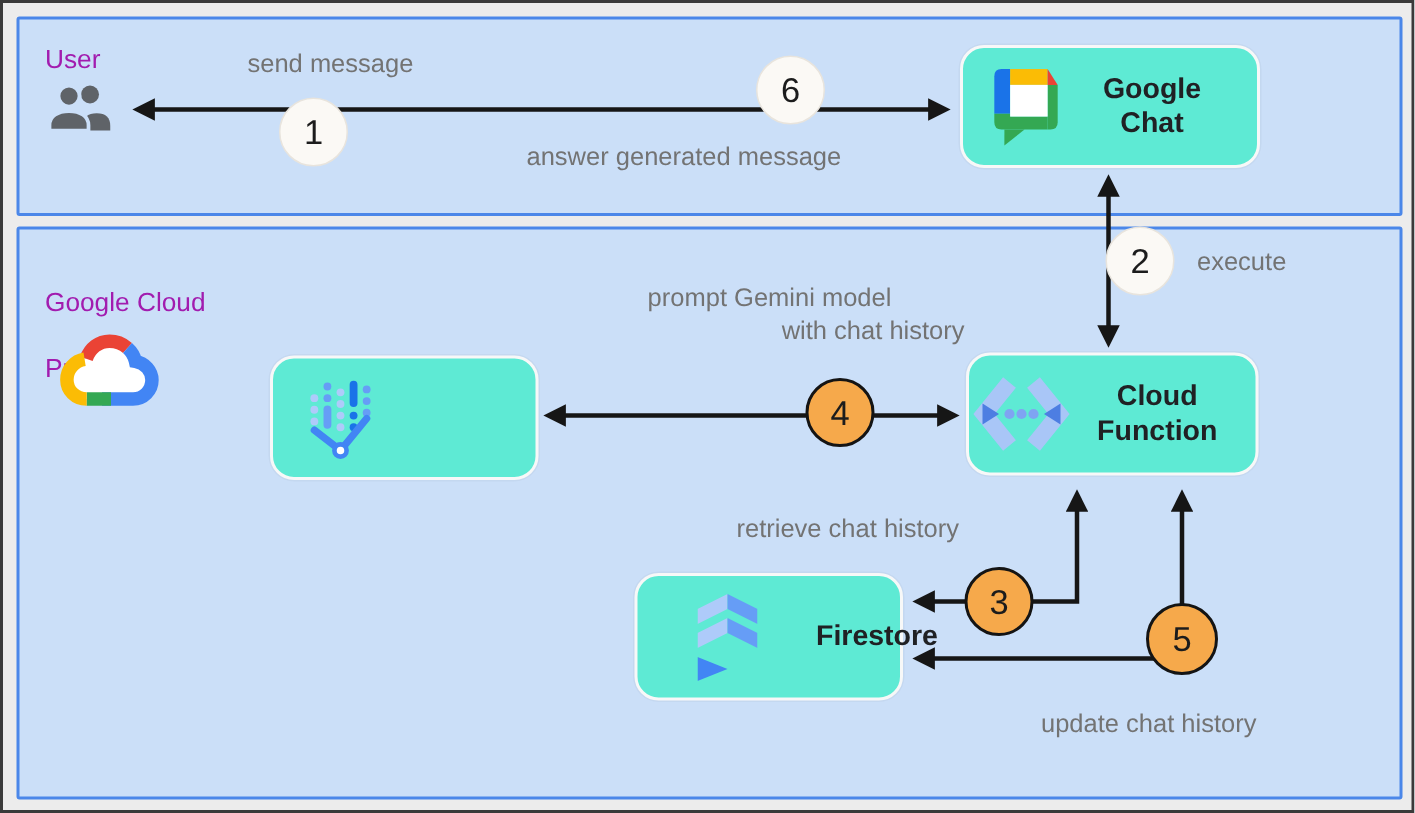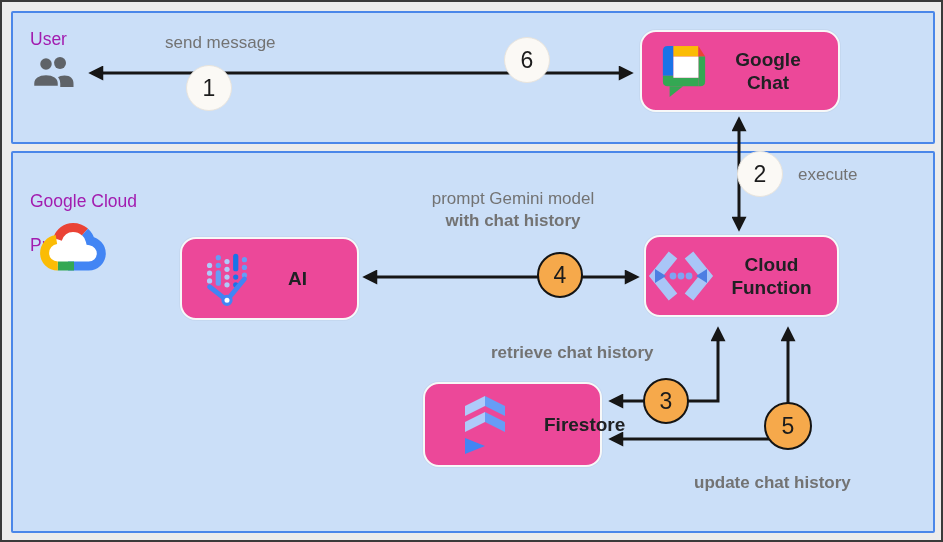--- a/index.html
+++ b/index.html
@@ -7,36 +7,36 @@
     position:relative;width:943px;height:542px;box-sizing:border-box;
     background:#ececec;border:2px solid #3a3a3a;overflow:hidden;
     font-family:"Liberation Sans",sans-serif;color:#1d1d1f;
   }
   .zone{
     position:absolute;box-sizing:border-box;background:#cbdff8;
     border:2px solid #4b87e9;border-radius:2px;
   }
   .zone-label{position:absolute;font-size:17.5px;line-height:22px;color:#a21caf;white-space:pre-line;}
   .node{
-    position:absolute;box-sizing:border-box;background:#ec4899;
+    position:absolute;box-sizing:border-box;background:#5eead4;
     border:2px solid #f7f8f8;border-radius:16px;
     display:flex;align-items:center;box-shadow:0 0 0 1px rgba(0,0,0,0.03);
   }
   .node .nlabel{flex:1;text-align:center;font-size:19px;line-height:23px;font-weight:bold;color:#202124;}
   .node .icon-wrap{flex:0 0 auto;display:flex;align-items:center;justify-content:center;}
   .arrows{position:absolute;left:0;top:0;pointer-events:none;}
   .step{
     position:absolute;width:46px;height:46px;border-radius:50%;
     display:flex;align-items:center;justify-content:center;
     font-size:23px;color:#1c1c1c;box-sizing:border-box;
   }
   .step.white{background:#fbf9f5;border:1.5px solid #e8e4dd;}
   .step.orange{background:#f6a94b;border:2px solid #141414;}
   .elabel{position:absolute;font-size:17px;line-height:22px;color:#737373;white-space:nowrap;}
-  .elabel.bold{font-weight:bold;}
+  .elabel.bold{font-weight:normal;text-align:right;}
   .elabel.center{text-align:center;white-space:normal;}
 </style>
 </head>
 <body>
 
 <div class="stage">
 
   <div class="zone" style="left:9px;top:9px;width:924px;height:133px;"></div>
   <div class="zone" style="left:9px;top:149px;width:924px;height:382px;"></div>
 
@@ -111,21 +111,20 @@
         <g fill="#1A73E8">
           <rect x="31.3" y="6" width="5.4" height="18" rx="2.7"></rect>
           <circle cx="34" cy="30" r="2.7"></circle>
             <circle cx="34" cy="38" r="2.7"></circle>
         </g>
         <path d="M7 40 L25 54 L43 32" fill="none" stroke="#4285F4" stroke-width="5" stroke-linecap="round" stroke-linejoin="round"></path>
         <circle cx="25" cy="54" r="4.2" fill="#ffffff" stroke="#4285F4" stroke-width="3.2"></circle>
       </svg>
     </div>
     <div class="nlabel" style="padding-right:14px;">
-      <span style="display:block;">AI</span>
     </div>
   </div>
 
   <div class="node" style="left:642px;top:233px;width:195px;height:82px;">
     <div class="icon-wrap">
       <svg width="70" height="52" viewBox="0 0 70 52">
         <path d="M27 5 L10 26 L27 47" fill="none" stroke="#A9C6F7" stroke-width="11" stroke-linejoin="miter"></path>
         <path d="M9 19 L20 26 L9 33 Z" fill="#4D7EE2"></path>
         <path d="M43 5 L60 26 L43 47" fill="none" stroke="#A9C6F7" stroke-width="11" stroke-linejoin="miter"></path>
         <path d="M61 19 L50 26 L61 33 Z" fill="#4D7EE2"></path>
@@ -185,20 +184,21 @@
       <span>4</span>
     </div>
   <div class="step orange" style="left:641px;top:376px;">
       <span>3</span>
     </div>
   <div class="step orange" style="left:762px;top:400px;width:48px;height:48px;">
       <span>5</span>
     </div>
 
   <div class="elabel" style="left:163px;top:30px;">send message</div>
+  <div class="elabel" style="left:349px;top:92px;">answer generated message</div>
   <div class="elabel" style="left:796px;top:162px;">execute</div>
   <div class="elabel center" style="left:381px;top:186px;width:260px;">
     <span style="display:block;">prompt Gemini model</span>
     <span class="elabel bold" style="position:static;display:block;">with chat history</span>
   </div>
   <div class="elabel bold" style="left:489px;top:340px;">retrieve chat history</div>
   <div class="elabel bold" style="left:692px;top:470px;">update chat history</div>
 
 </div>
 

